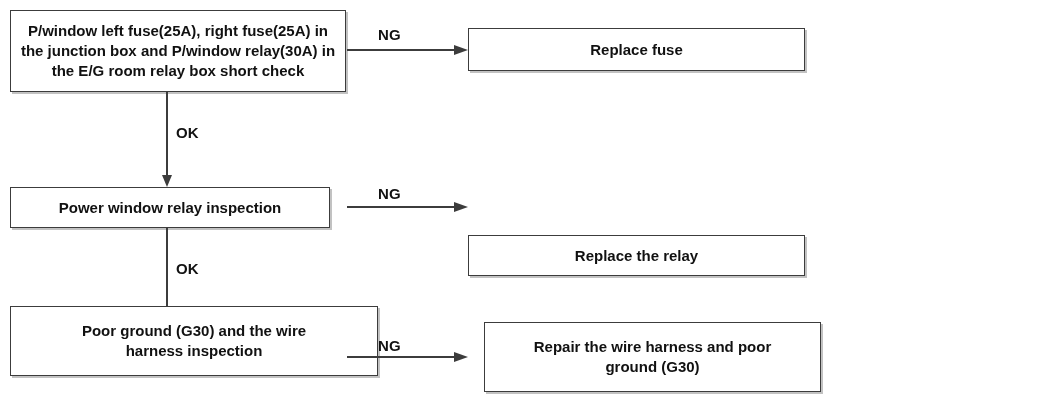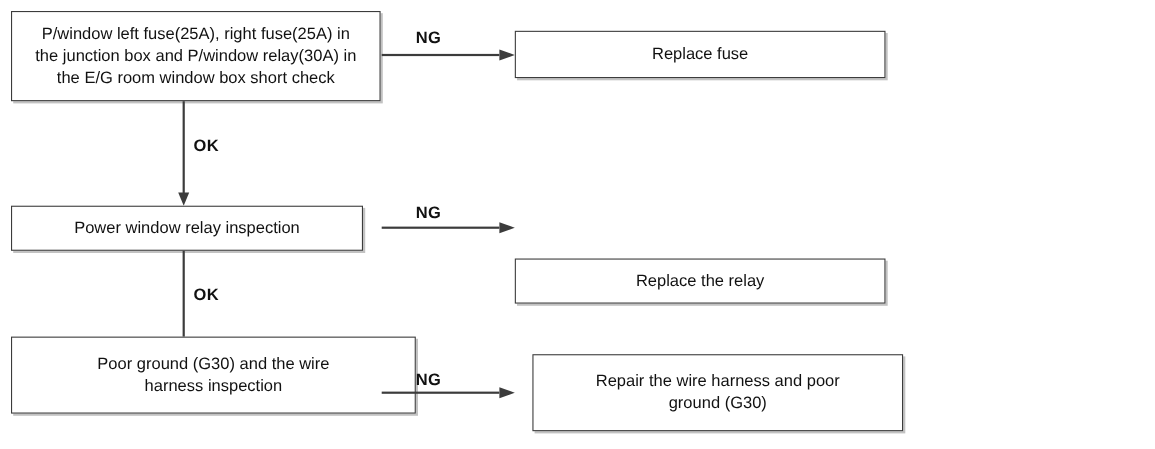--- a/index.html
+++ b/index.html
@@ -23,20 +23,21 @@
     align-items: center;
     justify-content: center;
     text-align: center;
   }
   .fbox .line {
     display: block;
     white-space: nowrap;
     font-size: 15px;
     line-height: 20px;
     color: #111111;
+    font-weight: bold;
   }
   .lbl {
     position: absolute;
     font-size: 15px;
     font-weight: bold;
     color: #111111;
     letter-spacing: 0.2px;
     text-align: right;
   }
   .lbl.center { width: 44px; text-align: left; }
@@ -87,21 +88,21 @@
   #ok-label2 { left: 176px; top: 260px; }
 </style>
 </head>
 <body>
 
 <div class="canvas">
 
   <div class="fbox" id="box-step1">
     <span class="line">P/window left fuse(25A), right fuse(25A) in</span>
     <span class="line">the junction box and P/window relay(30A) in</span>
-    <span class="line">the E/G room window box short check</span>
+    <span class="line">the E/G room relay box short check</span>
   </div>
 
   <div class="lbl center" id="ng-label1">NG</div>
   <div class="hline" id="ng-line1"></div>
   <div class="tri-right" id="ng-head1"></div>
   <div class="fbox" id="box-result1">
     <span class="line">Replace fuse</span>
   </div>
 
   <div class="vline" id="ok-line1"></div>

